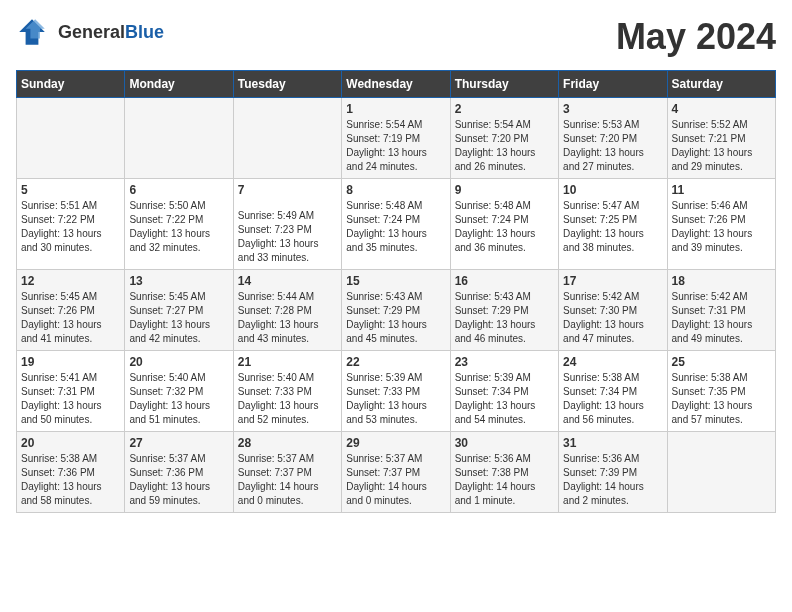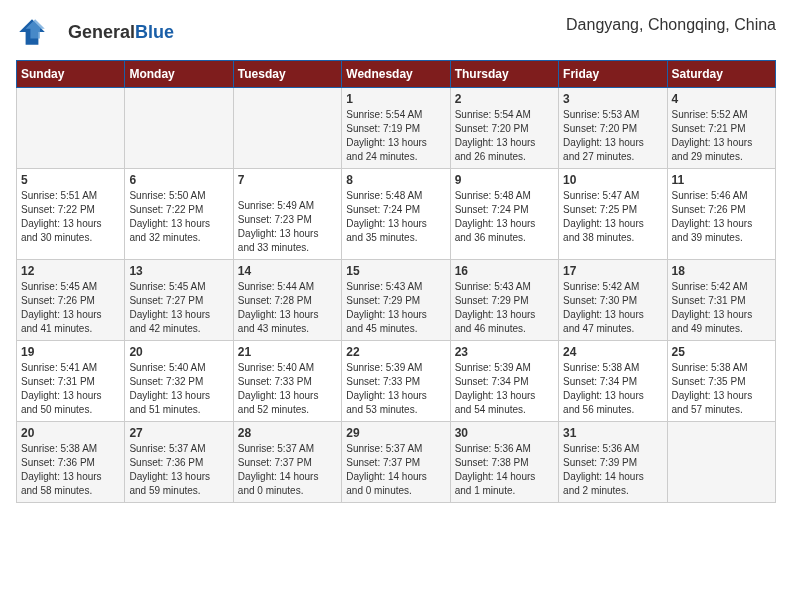--- a/index.html
+++ b/index.html
@@ -12,21 +12,21 @@
     }
     .header {
       display: flex;
       justify-content: space-between;
       align-items: flex-start;
       margin-bottom: 12px;
     }
     .logo {
       display: flex;
       align-items: center;
-      gap: 20px;
+      gap: 10px;
     }
     .logo-text-general {
       font-size: 18px;
       font-weight: bold;
       color: #333;
     }
     .logo-text-blue {
       font-size: 18px;
       font-weight: bold;
       color: #1a5fa8;
@@ -46,21 +46,21 @@
     .location {
       font-size: 16px;
       color: #333;
     }
     table {
       width: 100%;
       border-collapse: collapse;
       table-layout: fixed;
     }
     thead th {
-      background-color: #7f1d1d;
+      background-color: #404040;
       color: #fff;
       font-size: 12px;
       font-weight: bold;
       padding: 6px 4px;
       text-align: left;
       border: 1px solid #1a5fa8;
     }
     tbody td {
       border: 1px solid #ccc;
       vertical-align: top;
@@ -95,21 +95,21 @@
   <div class="logo">
     <svg class="logo-icon" viewBox="0 0 40 40" xmlns="http://www.w3.org/2000/svg">
       <polygon points="20,4 36,20 28,20 28,36 12,36 12,20 4,20" fill="#1a5fa8"></polygon>
       <polygon points="24,4 36,16 30,16 30,28 18,28 18,16 12,16" fill="#5b9bd5" opacity="0.7"></polygon>
     </svg>
     <div>
       <span class="logo-text-general">General</span><span class="logo-text-blue">Blue</span>
     </div>
   </div>
   <div class="title-block">
-    <div class="location">Dangyang, Chongqing, China</div>
+    <div class="month-title">May 2024</div>
   </div>
 </div>
 
 <table>
   <thead>
     <tr>
     <th>Sunday</th>
         <th>Monday</th>
         <th>Tuesday</th>
         <th>Wednesday</th>

